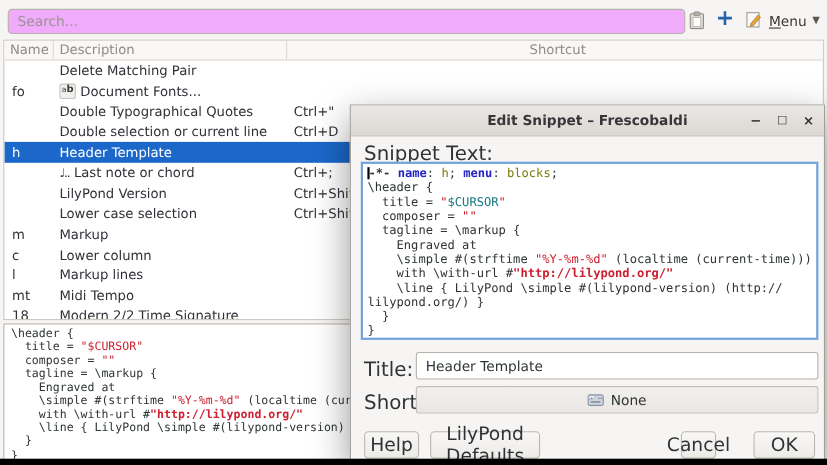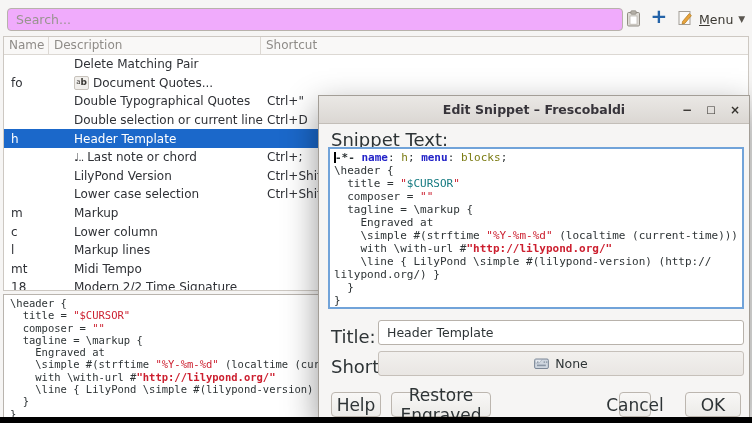--- a/index.html
+++ b/index.html
@@ -15,28 +15,28 @@
   .icon-add{left:650px;top:3px;font-size:20px;font-weight:bold;color:var(--addblue,#2463a8);height:26px;}
   .icon-edit{left:676px;}
   .menu-btn{position:absolute;left:699px;top:8px;height:22px;display:flex;align-items:center;gap:5px;
     font-size:12.5px;color:#3a3731;cursor:default;}
   .menu-btn .chev{font-size:9px;color:#5a5650;}
   .table-wrap{position:absolute;left:3px;top:36px;width:744px;height:253px;background:#fff;
     border:1px solid #cdc8c2;overflow:hidden;}
   .thead{display:grid;grid-template-columns:45px 212px 1fr;height:17px;background:#f9f8f7;
     border-bottom:1px solid #dcd8d3;color:#8f8c88;font-size:12px;}
   .th{padding:1px 0 0 5px;border-right:1px solid #dcd8d3;overflow:hidden;white-space:nowrap;}
-  .th:last-child{border-right:none;}
+  .th:last-child{border-right:none;text-align:center;}
   .tbody{position:relative;}
   .trow{display:grid;grid-template-columns:45px 212px 1fr;height:18.6px;align-items:center;
     font-size:12px;color:#2f3136;white-space:nowrap;}
   .trow.selected{background:var(--sel,#1b68ca);color:#fff;}
   .cell{overflow:visible;}
   .cell-name{padding-left:7px;}
-  .cell-desc{padding-left:5px;display:flex;align-items:center;gap:4px;margin-left:20px;}
+  .cell-desc{padding-left:5px;display:flex;align-items:center;gap:4px;}
   .cell-short{padding-left:6px;}
   .fonticon{display:inline-flex;align-items:center;justify-content:center;width:13px;height:12px;
     background:#f1efec;border:1px solid #c8c3bc;border-radius:2px;font-size:9px;line-height:1;color:#3c3a36;}
   .fonticon sup{font-size:7px;margin-right:0px;}
   .noteicon{font-size:11px;color:#2f3136;letter-spacing:-1px;}
   .preview{position:absolute;left:3px;top:294px;width:732px;height:121px;background:#fff;
     border:1px solid #b9b4ae;padding:2px 6px;overflow:hidden;
     font-family:"DejaVu Sans Mono","Liberation Mono",monospace;font-size:10.5px;line-height:12.3px;color:#2e3436;}
   .codeline{white-space:pre;}
   
@@ -123,21 +123,21 @@
           </div>
           <div class="cell cell-short"></div>
         </div>
         <div class="trow">
           <div class="cell cell-name">fo</div>
           <div class="cell cell-desc">
             <span class="fonticon">
               <sup>a</sup>
               <b>b</b>
             </span>
-            <span>Document Quotes...</span>
+            <span>Document Fonts...</span>
           </div>
           <div class="cell cell-short"></div>
         </div>
         <div class="trow">
           <div class="cell cell-name"></div>
           <div class="cell cell-desc">
             <span>Double Typographical Quotes</span>
           </div>
           <div class="cell cell-short">Ctrl+"</div>
         </div>
@@ -265,18 +265,18 @@
       <path d="M1.2 2.6 L8 2.6 L5.2 6 L1.2 6 Z" fill="#e9edf2" stroke="#8a96a5" stroke-width="0.5"></path>
       <rect x="3" y="7.6" width="8.8" height="1.6" fill="#8a96a5"></rect>
       <rect x="3" y="4.4" width="1.5" height="1.4" fill="#8a96a5"></rect>
       <rect x="9.6" y="4.4" width="1.5" height="1.4" fill="#8a96a5"></rect>
       <rect x="12" y="4.4" width="1.3" height="1.4" fill="#8a96a5"></rect>
     </svg>
     <span>None</span>
   </div>
 
   <button class="btn btn-help">Help</button>
-  <button class="btn btn-restore">Restore Engraved</button>
+  <button class="btn btn-restore">LilyPond Defaults</button>
   <button class="btn btn-cancel">Cancel</button>
   <button class="btn btn-ok">OK</button>
 </div>
 
 <div class="black-strip"></div>
 
 </body></html>

